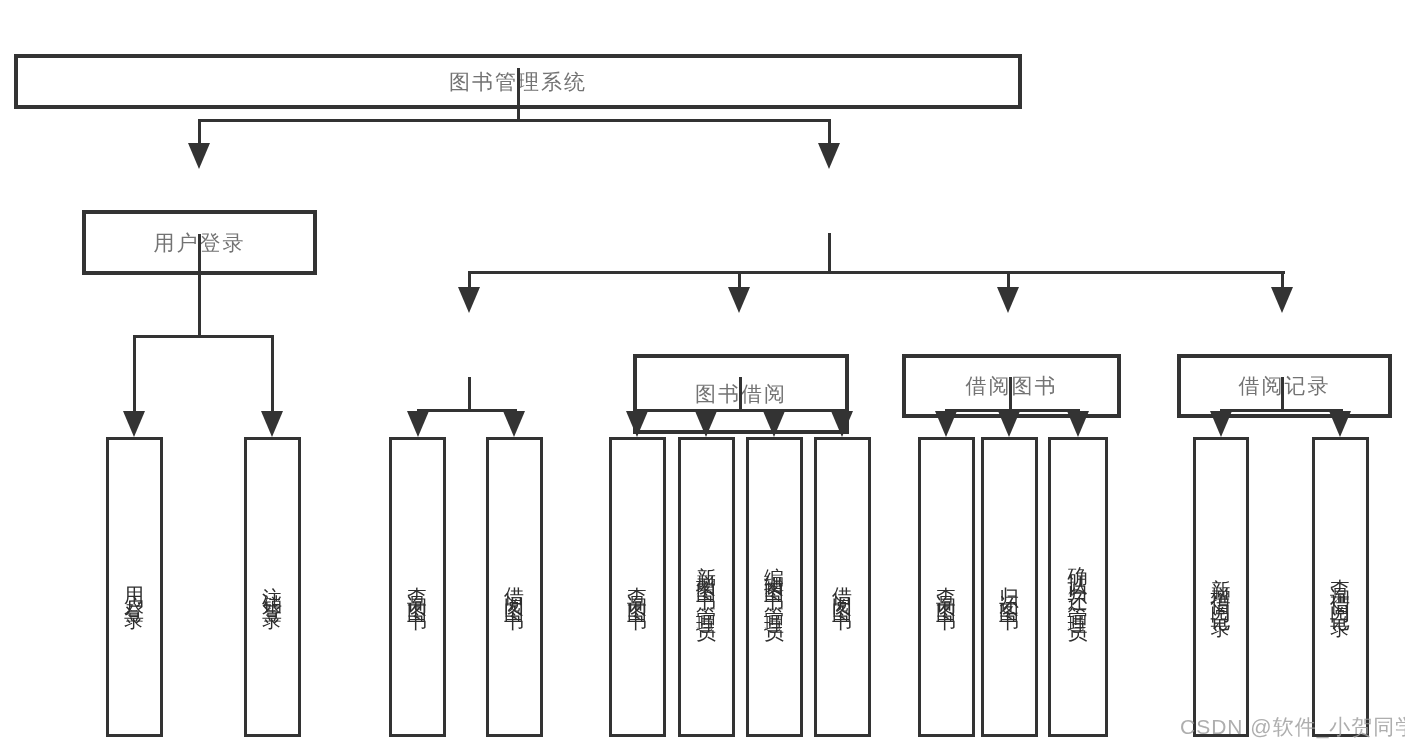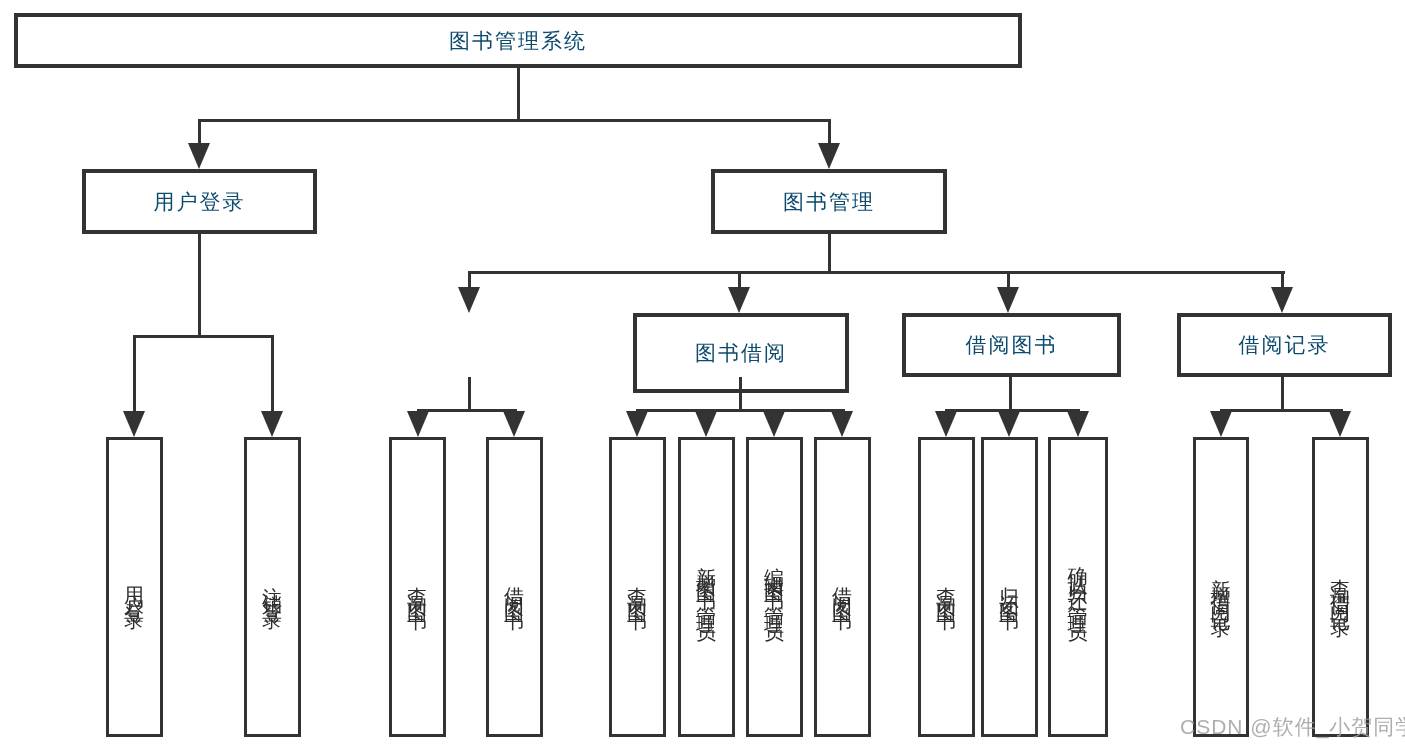--- a/index.html
+++ b/index.html
@@ -15,22 +15,23 @@
   .hbox {
     position: absolute;
     box-sizing: border-box;
     border: 4px solid #333333;
     background: #ffffff;
     display: flex;
     align-items: center;
     justify-content: center;
     font-size: 21px;
     letter-spacing: 2px;
-    color: #0c4a6e;
+    color: #737373;
     white-space: nowrap;
+    margin-top: 41px;
   }
   
   .vbox {
     position: absolute;
     box-sizing: border-box;
     top: 437px;
     width: 57px;
     height: 300px;
     border: 3px solid #333333;
     background: #ffffff;
@@ -73,21 +74,20 @@
   <div class="hbox" style="left:14px; top:13px; width:1008px; height:55px;">图书管理系统</div>
 
   <div class="ln" style="left:517px; top:68px; width:3px; height:51px;"></div>
   <div class="ln" style="left:198px; top:119px; width:633px; height:3px;"></div>
   <div class="ln" style="left:198px; top:119px; width:3px; height:27px;"></div>
   <div class="ln" style="left:828px; top:119px; width:3px; height:27px;"></div>
   <div class="ar" style="left:188px; top:143px;"></div>
   <div class="ar" style="left:818px; top:143px;"></div>
 
   <div class="hbox" style="left:82px; top:169px; width:235px; height:65px;">用户登录</div>
-  <div class="hbox" style="left:711px; top:169px; width:236px; height:65px;">图书管理</div>
 
   <div class="ln" style="left:198px; top:234px; width:3px; height:101px;"></div>
   <div class="ln" style="left:133px; top:335px; width:141px; height:3px;"></div>
   <div class="ln" style="left:133px; top:335px; width:3px; height:78px;"></div>
   <div class="ln" style="left:271px; top:335px; width:3px; height:78px;"></div>
   <div class="ar" style="left:123px; top:411px;"></div>
   <div class="ar" style="left:261px; top:411px;"></div>
 
   <div class="ln" style="left:828px; top:233px; width:3px; height:38px;"></div>
   <div class="ln" style="left:469px; top:271px; width:816px; height:3px;"></div>

